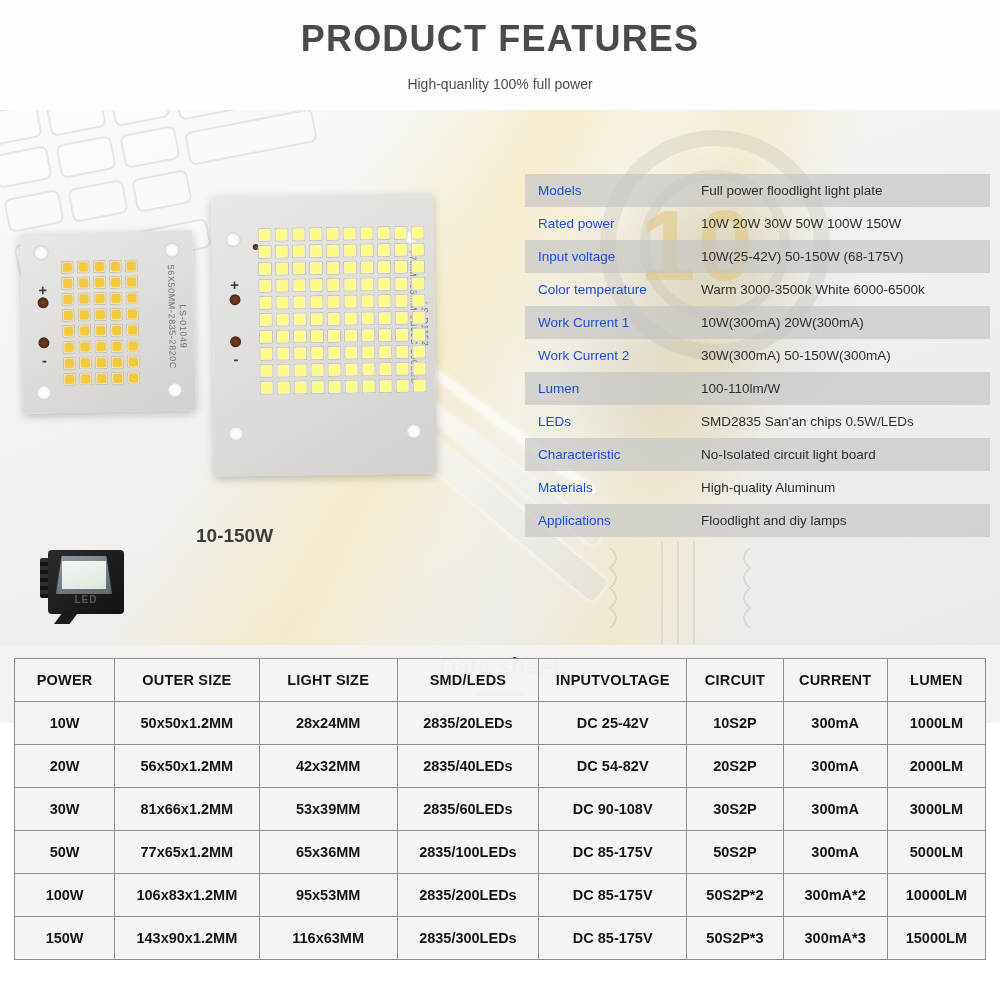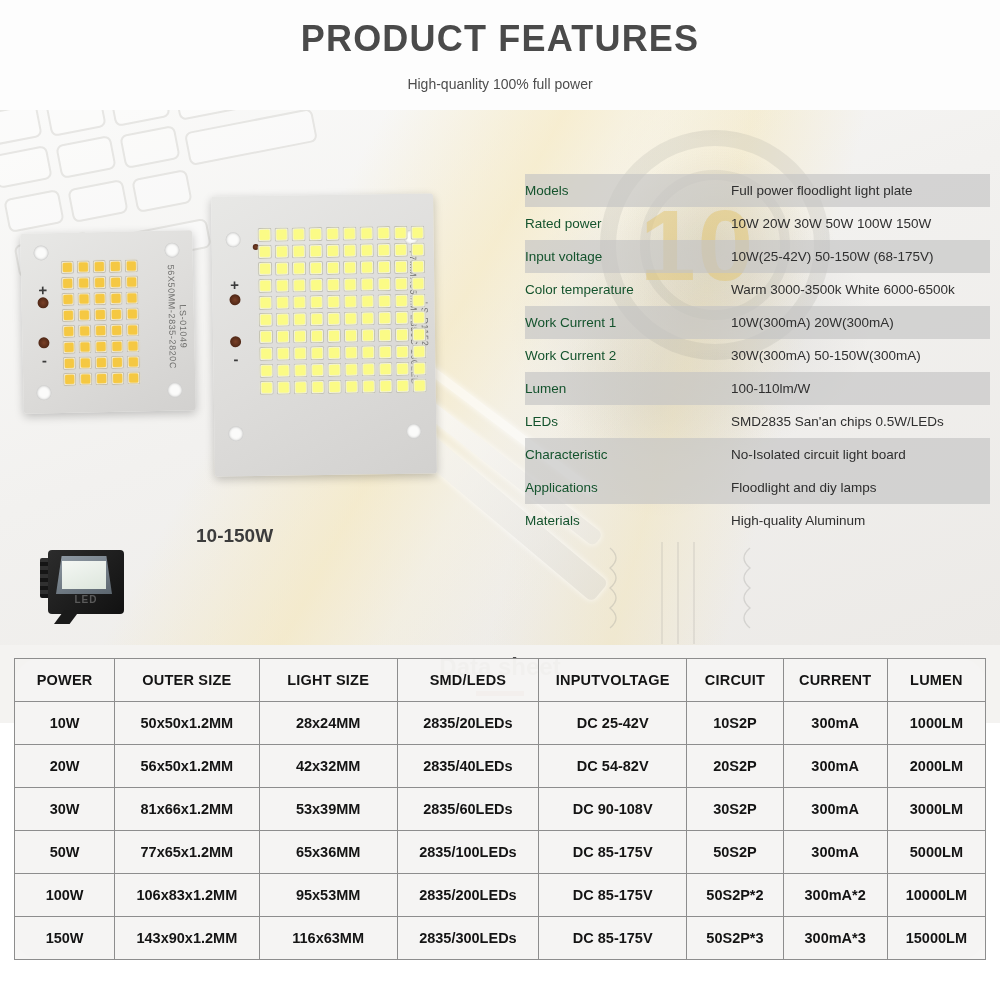--- a/index.html
+++ b/index.html
@@ -233,23 +233,24 @@
     left: 525px; top: 64px;
     width: 465px;
   }
   .spec-row {
     display: flex;
     align-items: center;
     height: 33px;
   }
   .spec-row.shaded { background: rgba(196,196,196,0.66); }
   .spec-key {
-    width: 206px;
+    width: 176px;
+    padding-left: 13px;
     font-size: 13.5px;
-    color: #14532d;
+    color: #1d4ed8;
   }
   .spec-val {
     flex: 1;
     font-size: 13.5px;
     color: #2f2f2f;
   }
 
   
   .sheet-head {
     position: relative;
@@ -837,27 +838,27 @@
         <div class="spec-val">100-110lm/W</div>
       </div>
       <div class="spec-row">
         <div class="spec-key">LEDs</div>
         <div class="spec-val">SMD2835 San'an chips 0.5W/LEDs</div>
       </div>
       <div class="spec-row shaded">
         <div class="spec-key">Characteristic</div>
         <div class="spec-val">No-Isolated circuit light board</div>
       </div>
+      <div class="spec-row">
+        <div class="spec-key">Materials</div>
+        <div class="spec-val">High-quality Aluminum</div>
+      </div>
       <div class="spec-row shaded">
         <div class="spec-key">Applications</div>
         <div class="spec-val">Floodlight and diy lamps</div>
-      </div>
-      <div class="spec-row">
-        <div class="spec-key">Materials</div>
-        <div class="spec-val">High-quality Aluminum</div>
       </div>
     </div>
 </div>
 
 <div class="sheet-head">
   <div class="sheet-title">Data sheet</div>
   <div class="sheet-rule"></div>
 </div>
 
 <div class="data-table-wrap">

